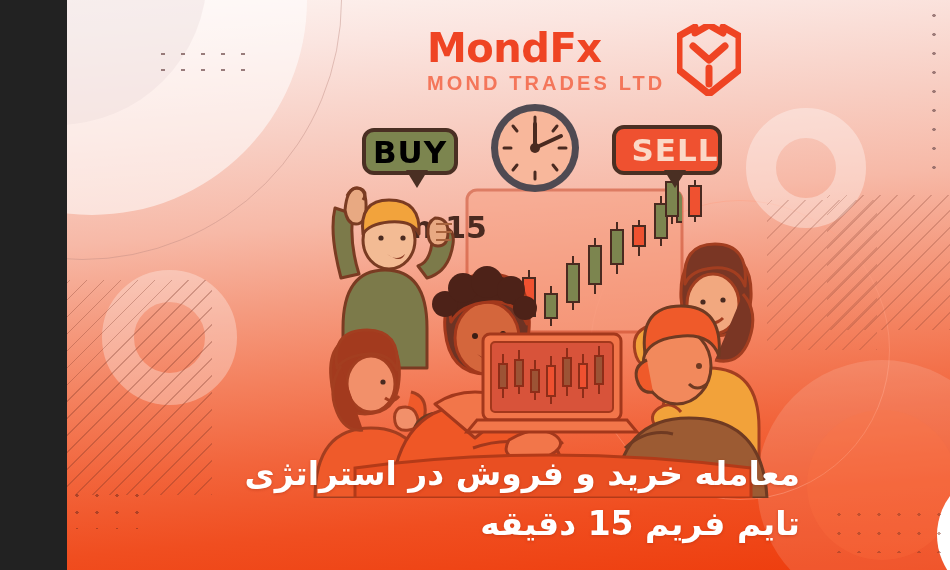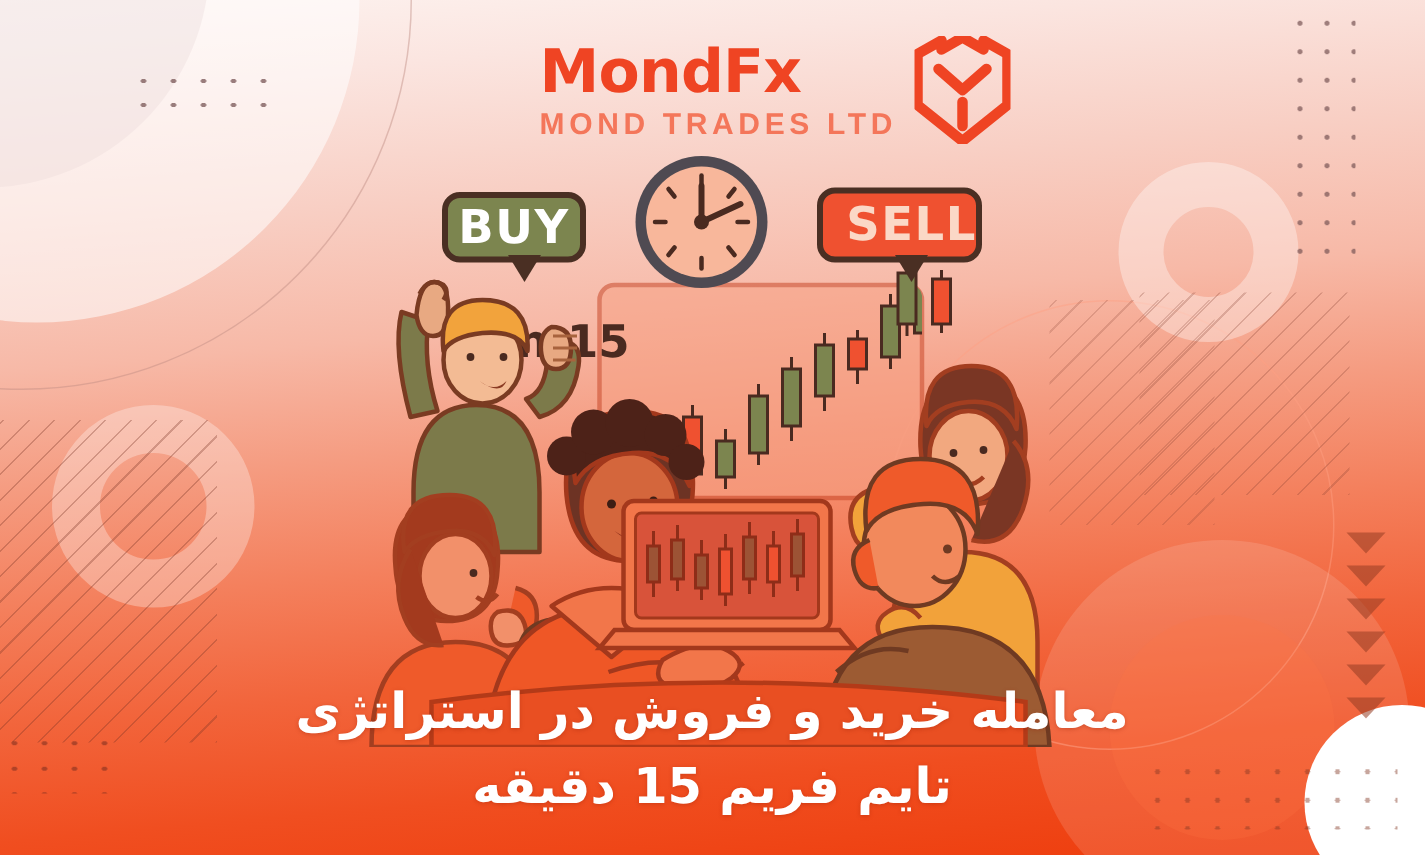--- a/index.html
+++ b/index.html
@@ -1,19 +1,19 @@
 <!DOCTYPE html>
 <html lang="fa" dir="rtl"><head>
 <meta charset="utf-8">
 <title>MondFx Banner</title>
 <style>
   html,body{margin:0;padding:0;background:#222;}
   *{box-sizing:border-box;}
   #banner{
-    position:relative;width:950px;height:570px;overflow:hidden;
+    position:relative;width:883px;height:570px;overflow:hidden;
     font-family:"DejaVu Sans","Liberation Sans",sans-serif;
     background:linear-gradient(175deg,
       #fdf3f0 0%,
       #fbe5e0 10%,
       #f8cfc4 24%,
       #f7b9a7 38%,
       #f59c81 50%,
       #f4805d 62%,
       #f2653c 74%,
       #f04e20 86%,
@@ -135,33 +135,33 @@
     position:absolute;border-radius:12px;
     display:flex;align-items:center;justify-content:center;
     font-weight:bold;font-size:31px;letter-spacing:1px;direction:ltr;
   }
   .bubble:after{
     content:"";position:absolute;bottom:-17px;width:0;height:0;
     border-left:11px solid transparent;border-right:11px solid transparent;
   }
   .bubble-buy{
     left:295px;top:128px;width:96px;height:47px;
-    background:#7c854f;border:4px solid #4a2f23;color:#ffffff;
+    background:#7c854f;border:4px solid #4a2f23;color:#000000;
   }
   .bubble-buy:after{left:40px;border-top:18px solid #4a2f23;}
   .bubble-sell{
     left:545px;top:125px;width:110px;height:50px;
     background:#ef5130;border:4px solid #4a2f23;color:#fbd8c6;padding-left:16px;
   }
   .bubble-sell:after{left:48px;border-top:18px solid #4a2f23;}
 
   
   .headline{
     position:absolute;left:0;right:0;bottom:22px;
-    text-align:center;color:#ffffff;
+    text-align:right;color:#ffffff;
     font-family:"DejaVu Sans","Liberation Sans",sans-serif;
     font-weight:bold;font-size:33px;line-height:1.5;
     text-shadow:0 1px 3px rgba(150,35,10,.35);
     direction:rtl;padding:0 150px;margin-top:44px;
   }
   .headline span{display:block;}
 </style>
 </head>
 <body>
 

